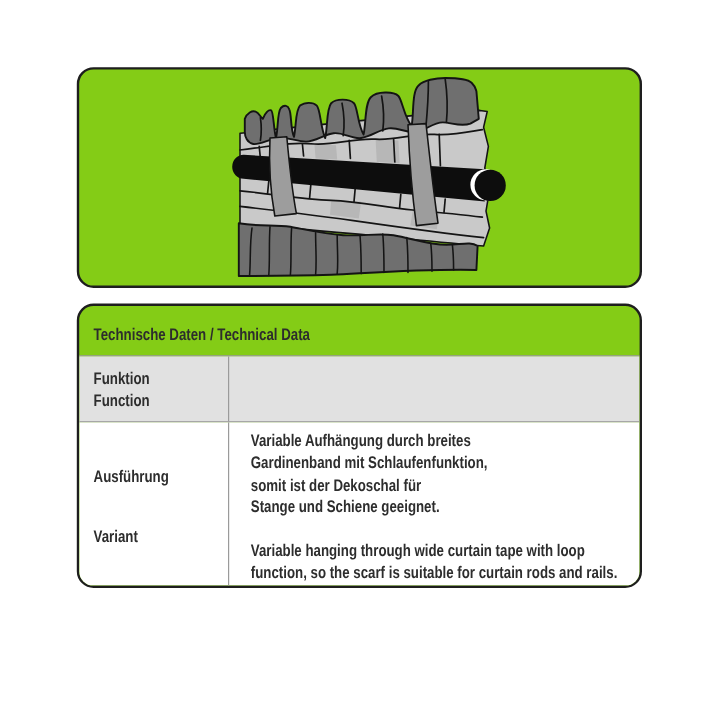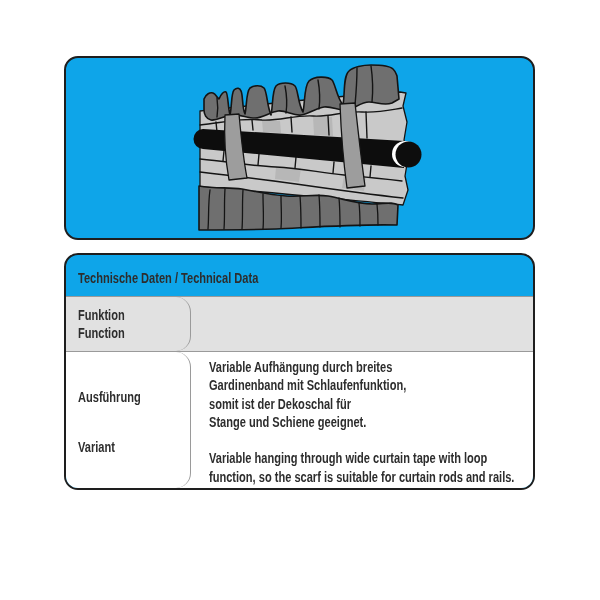--- a/index.html
+++ b/index.html
@@ -2,35 +2,35 @@
 <html><head>
 <meta charset="utf-8">
 <style>
   html,body { margin:0; padding:0; background:#ffffff; }
   .canvas {
     position:relative; width:600px; height:600px; background:#ffffff;
     font-family:"Liberation Sans", sans-serif;
   }
   .panel {
     position:absolute; left:64px; width:471px; box-sizing:border-box;
-    background:#0ea5e9; border:2px solid #1e1e1e; border-radius:14px;
+    background:#84cc16; border:2px solid #1e1e1e; border-radius:14px;
   }
   .panel-top  { top:56px;  height:184px; overflow:hidden; }
   .panel-bottom { top:253px; height:237px; overflow:hidden; display:flex; flex-direction:column; }
   .panel-top svg { position:absolute; left:0; top:0; width:467px; height:180px; }
 
   .thead {
     flex:0 0 42px; height:42px; box-sizing:border-box;
     border-bottom:1px solid #9a9a9a;
     display:flex; align-items:center; padding:5px 0 0 12px;
   }
   .trow { display:flex; box-sizing:border-box; }
   .row-function { flex:0 0 55px; background:#e1e1e1; border-bottom:1px solid #9a9a9a; }
   .row-variant  { flex:1 1 auto; background:#ffffff; }
-  .cell { box-sizing:border-box;border-radius:15px; }
+  .cell { box-sizing:border-box; }
   .cell-label { flex:0 0 125px; border-right:1px solid #9a9a9a; padding:9px 0 0 12px; }
   .cell-value { flex:1 1 auto; padding:9px 0 0 5px; }
   .row-variant .cell-label { padding-top:36px; }
   .row-variant .cell-value { padding-top:6px;margin-left:13px; }
   .lbl-variant { margin-top:32px; }
 
   .t-line {
     height:18.3px; line-height:18.3px;
     font-size:14px; font-weight:bold; color:#2d2d2d;
     transform:scaleX(0.79); transform-origin:0 50%;

